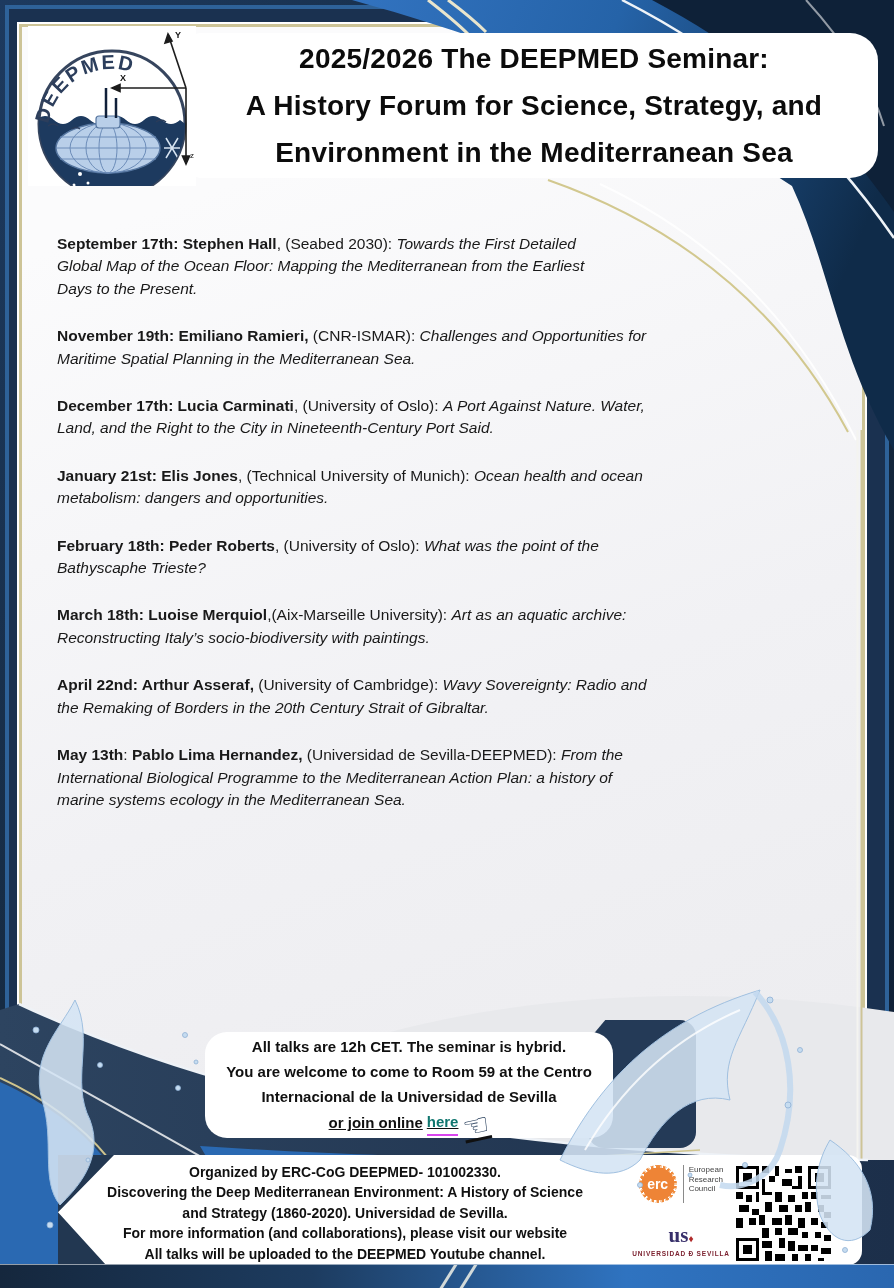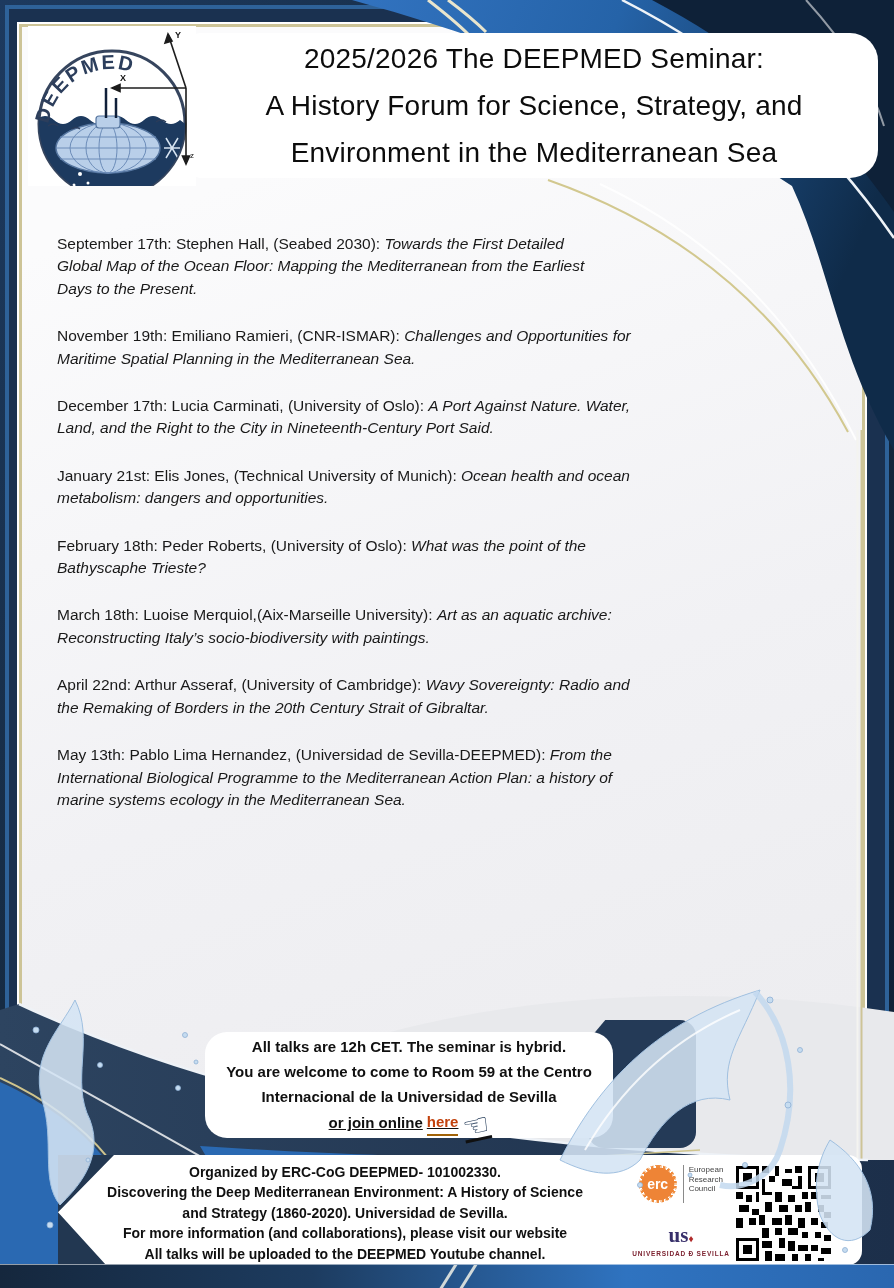--- a/index.html
+++ b/index.html
@@ -13,37 +13,37 @@
   .content-panel{left:19px;top:24px;width:840px;height:1242px;
       border:3px solid #cdc497;box-shadow:0 0 0 2px #ffffff;
       background:linear-gradient(160deg,#fbfbfc 15%,#f1f1f4 55%,#ececef 90%);}
   
   .decor{left:0;top:0;z-index:2;}
   .splash{left:0;top:0;z-index:8;pointer-events:none;}
   
   .logo-box{left:28px;top:26px;width:168px;height:160px;background:#ffffff;z-index:5;}
   .title-box{left:190px;top:33px;width:688px;height:145px;background:#ffffff;
       border-radius:10px 28px 28px 10px;z-index:4;display:flex;align-items:center;justify-content:center;}
-  .title-text{white-space:pre-line;text-align:center;font-weight:normal;font-size:28px;
+  .title-text{white-space:pre-line;text-align:center;font-weight:bold;font-size:28px;
       line-height:47px;color:#0c0c0c;letter-spacing:.2px;}
   
   .schedule{left:57px;top:233px;width:800px;z-index:5;color:#191919;
       font-size:15.5px;line-height:22.4px;}
   .entry{margin:0 0 25px 0;white-space:pre-line;}
-  .entry .b{font-weight:normal;}
+  .entry .b{font-weight:bold;}
   .entry .i{font-style:italic;}
   
   .navy-bubble{left:588px;top:1020px;width:108px;height:128px;background:#243a57;
       border-radius:16px;clip-path:polygon(0 16%,16% 0,100% 0,100% 100%,0 100%);z-index:3;}
   .info-bubble{left:205px;top:1032px;width:408px;height:106px;background:#ffffff;
       border-radius:22px;z-index:4;display:flex;flex-direction:column;justify-content:center;
       text-align:center;font-weight:bold;font-size:15px;line-height:25px;color:#101010;}
   .info-lines{white-space:pre-line;}
   .info-last{display:flex;align-items:center;justify-content:center;gap:4px;text-decoration:underline;}
-  .here-link{text-decoration:none;color:#c2410c;border-bottom:2px solid #a16207;cursor:pointer;}
+  .here-link{text-decoration:none;color:#0f766e;border-bottom:2px solid #d946ef;cursor:pointer;}
   .hand{font-family:"DejaVu Sans",sans-serif;font-size:30px;line-height:20px;color:#1d3553;
       display:inline-block;transform:rotate(-12deg) translateY(3px);}
   
   .footer-box{left:58px;top:1155px;width:804px;height:110px;background:#ffffff;
       border-radius:0 14px 14px 0;z-index:5;}
   .footer-notch{left:58px;top:1155px;width:804px;height:110px;z-index:6;
       clip-path:polygon(0 0,56px 0,0 52%,48px 100%,0 100%);background:#223751;}
   .footer-text{position:absolute;left:12px;top:7px;width:550px;text-align:center;
       font-weight:bold;font-size:14px;line-height:20.4px;color:#101010;white-space:pre-line;}
   .logo-cluster{position:absolute;left:568px;top:10px;width:110px;display:flex;

